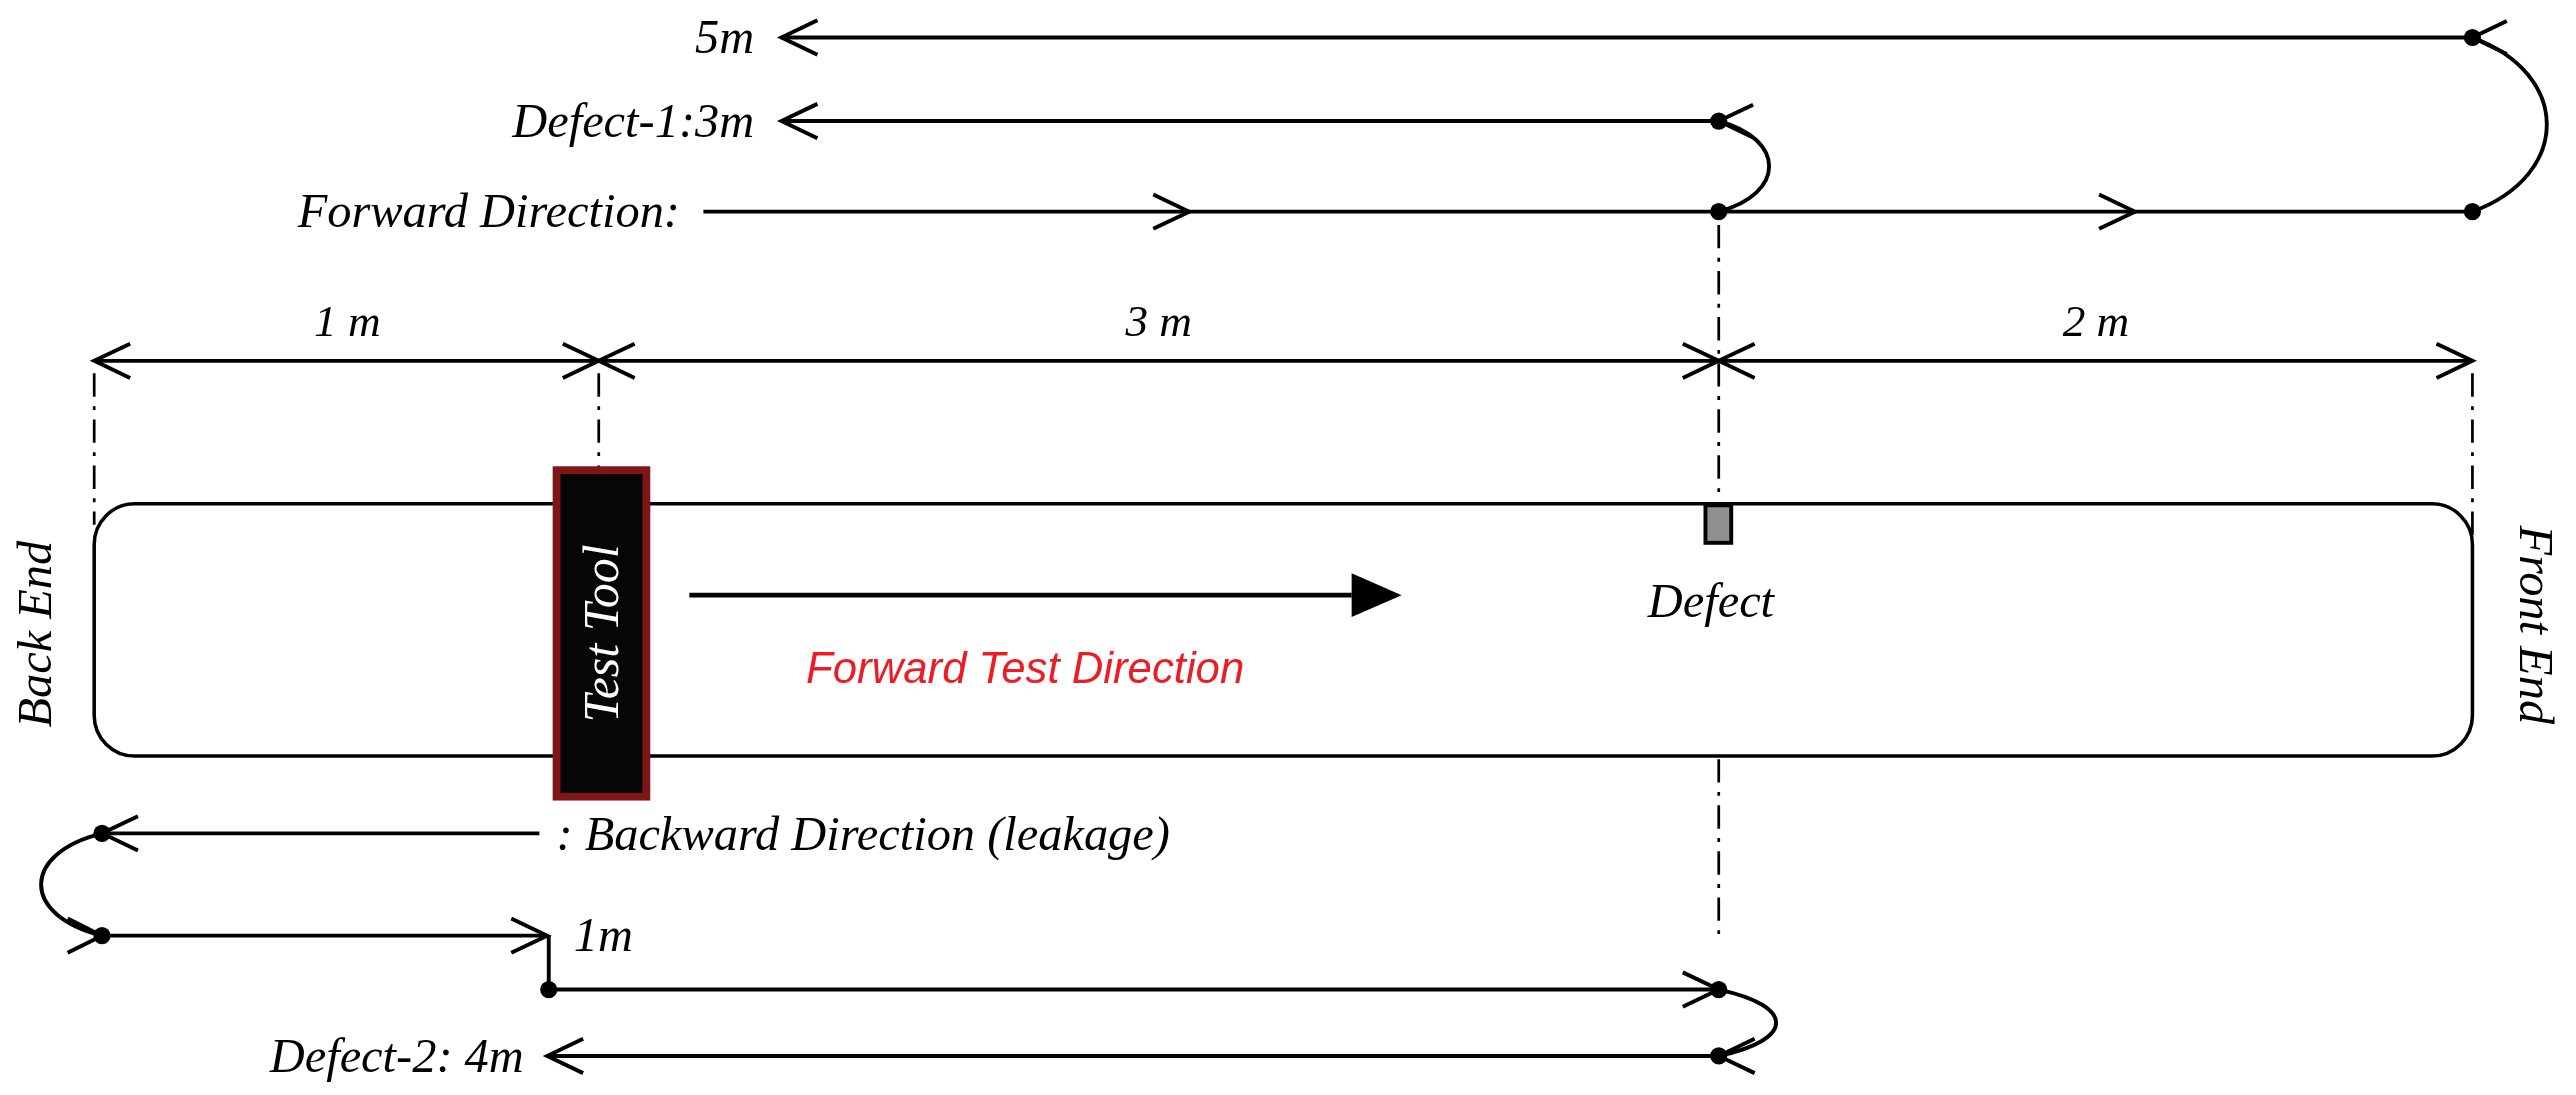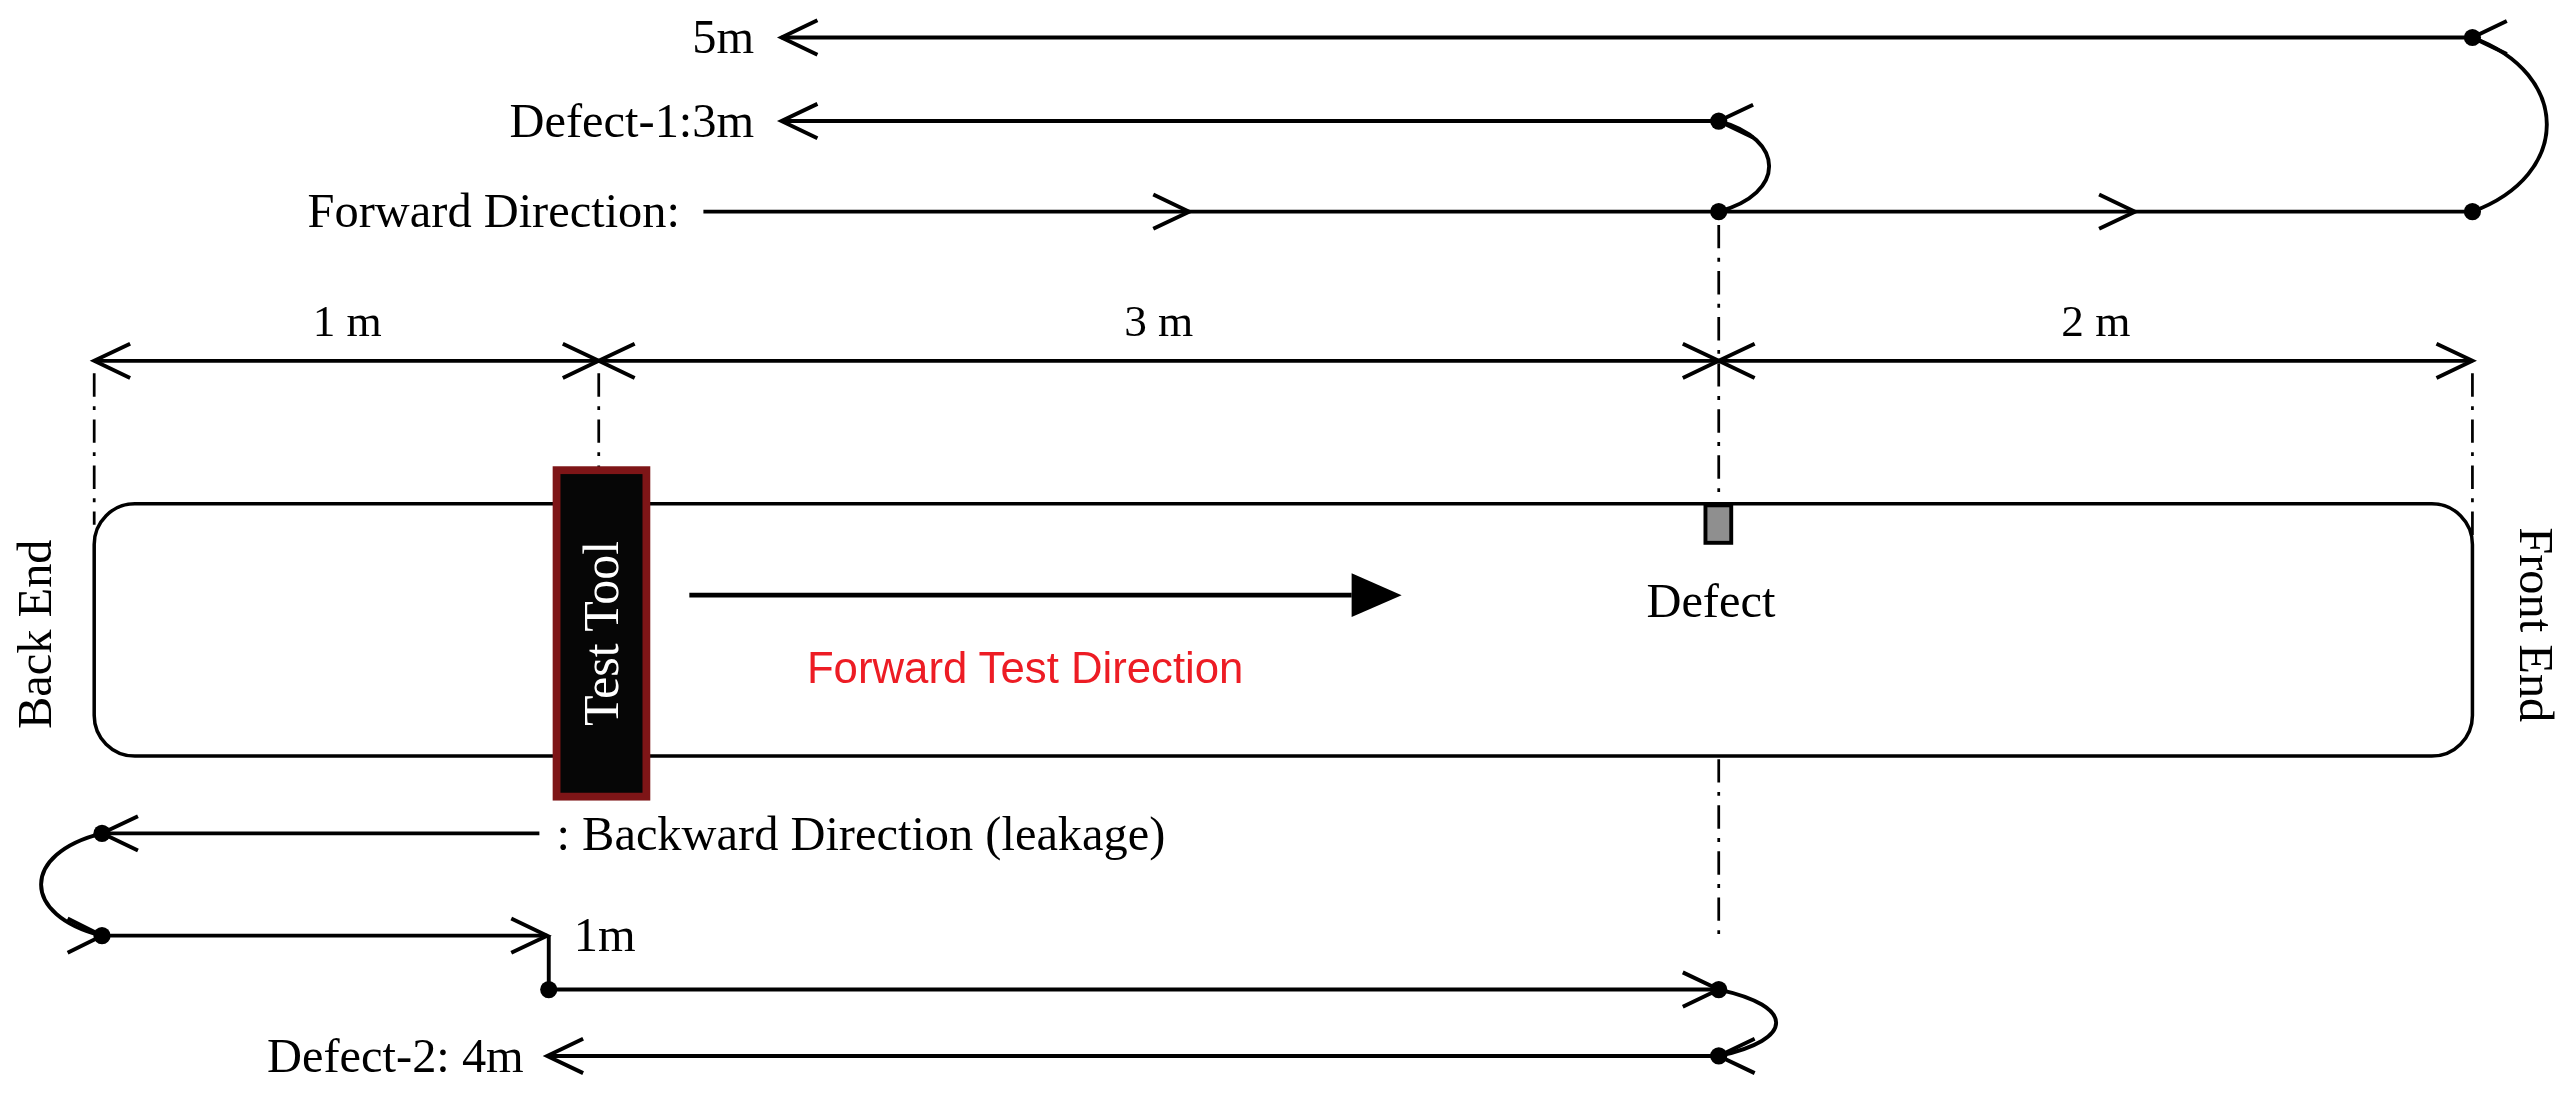--- a/index.html
+++ b/index.html
@@ -10,20 +10,21 @@
     --defect-fill: #8f8f8f;
     --background: #ffffff;
   }
   html, body { margin: 0; padding: 0; background: var(--background); }
   .figure-wrap {
     position: relative;
     width: 2576px;
     height: 1095px;
     background: var(--background);
     overflow: hidden;
+    font-style: italic;
   }
   svg { display: block; }
 
   .ln    { stroke: var(--ink); stroke-width: 5; fill: none; }
   .ln6   { stroke: var(--ink); stroke-width: 6; fill: none; }
   .barb  { stroke: var(--ink); stroke-width: 5; fill: none; stroke-linejoin: miter; }
   .dot   { fill: var(--ink); stroke: none; }
   .solid { fill: var(--ink); stroke: none; }
   .dashdot { stroke: var(--ink); stroke-width: 3.5; fill: none; stroke-dasharray: 30 12 5 12; }
   .pipe  { fill: var(--background); stroke: var(--ink); stroke-width: 4.5; }

